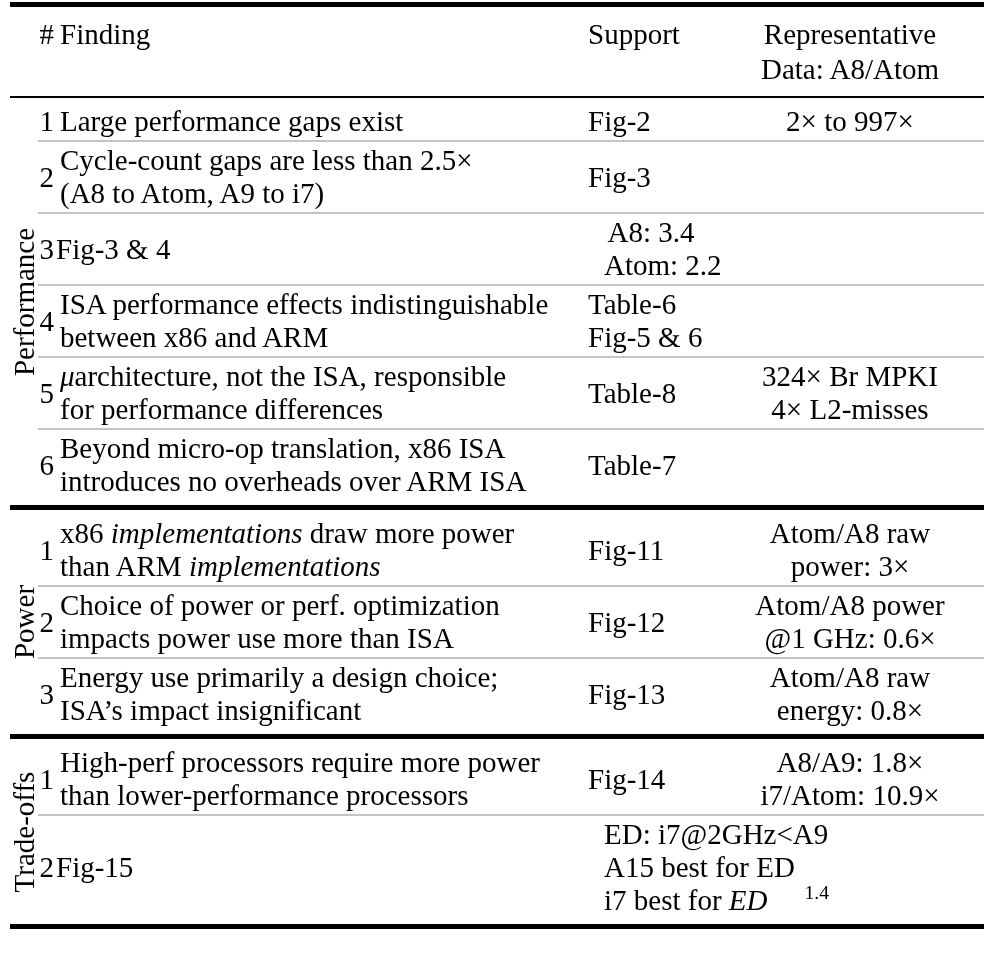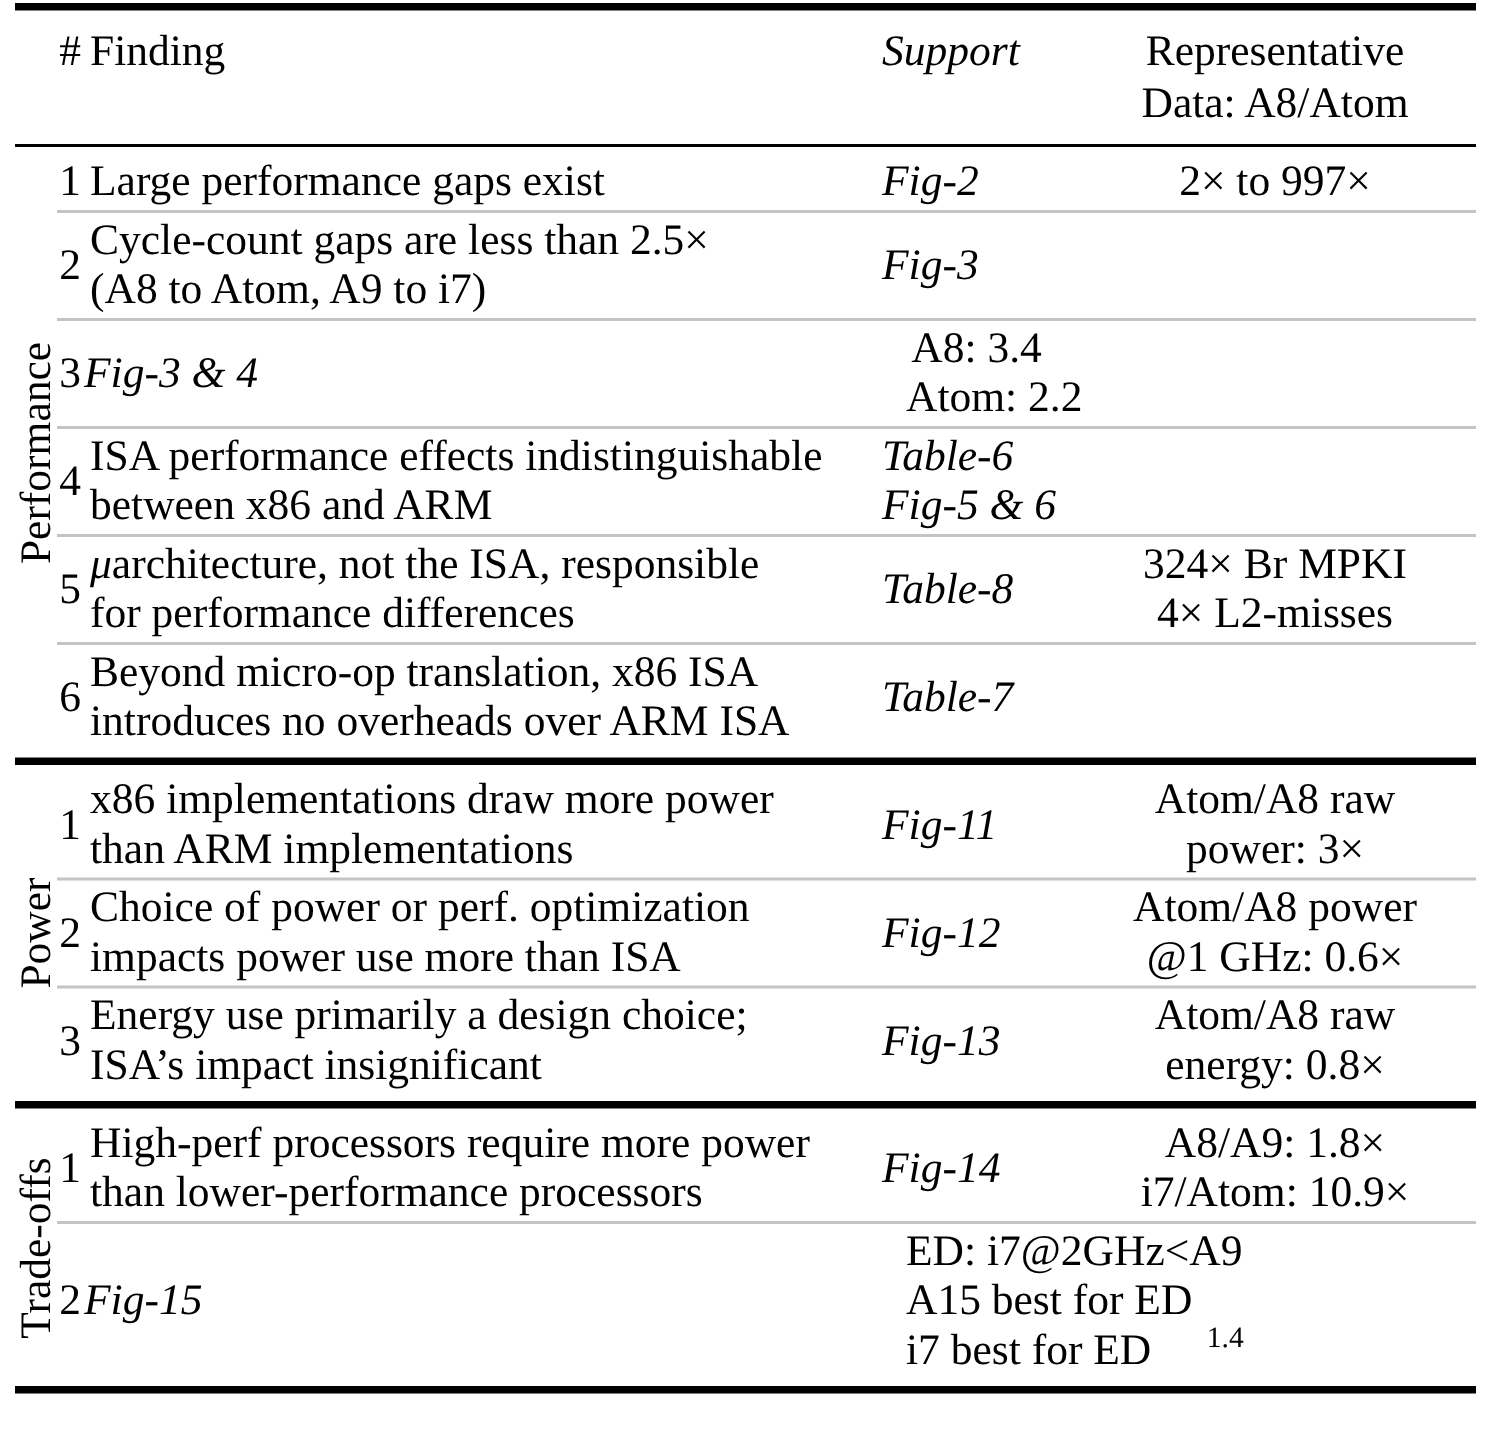--- a/index.html
+++ b/index.html
@@ -21,23 +21,23 @@
   .section{display:flex;}
   .sec-label{width:28px;flex:none;display:flex;align-items:center;justify-content:center;overflow:visible;}
   .rot{transform:rotate(-90deg);white-space:nowrap;flex:none;line-height:28px;}
   .sec-rows{flex:1;padding:5px 0;min-width:0;}
   .row{display:grid;grid-template-columns:16px 532px 112px 1fr;align-items:center;padding:2px 0;}
   .row + .row{border-top:2px solid #c4c4c4;}
   
   .line{line-height:33px;white-space:nowrap;}
   .c-num{text-align:right;}
   .c-find{padding-left:6px;min-width:0;}
-  .c-supp{padding-left:2px;font-style:italic;}
+  .c-supp{padding-left:2px;}
   .c-rep{text-align:center;padding-left:18px;}
-  .em{margin-top:38px;}
+  .em{font-style:italic;margin-top:38px;}
   .mu{font-style:italic;}
   sup{font-size:0.68em;line-height:0;margin-left:37px;}
 </style>
 </head>
 <body>
 
 <div class="page">
 
   <div class="rule-heavy"></div>
 

